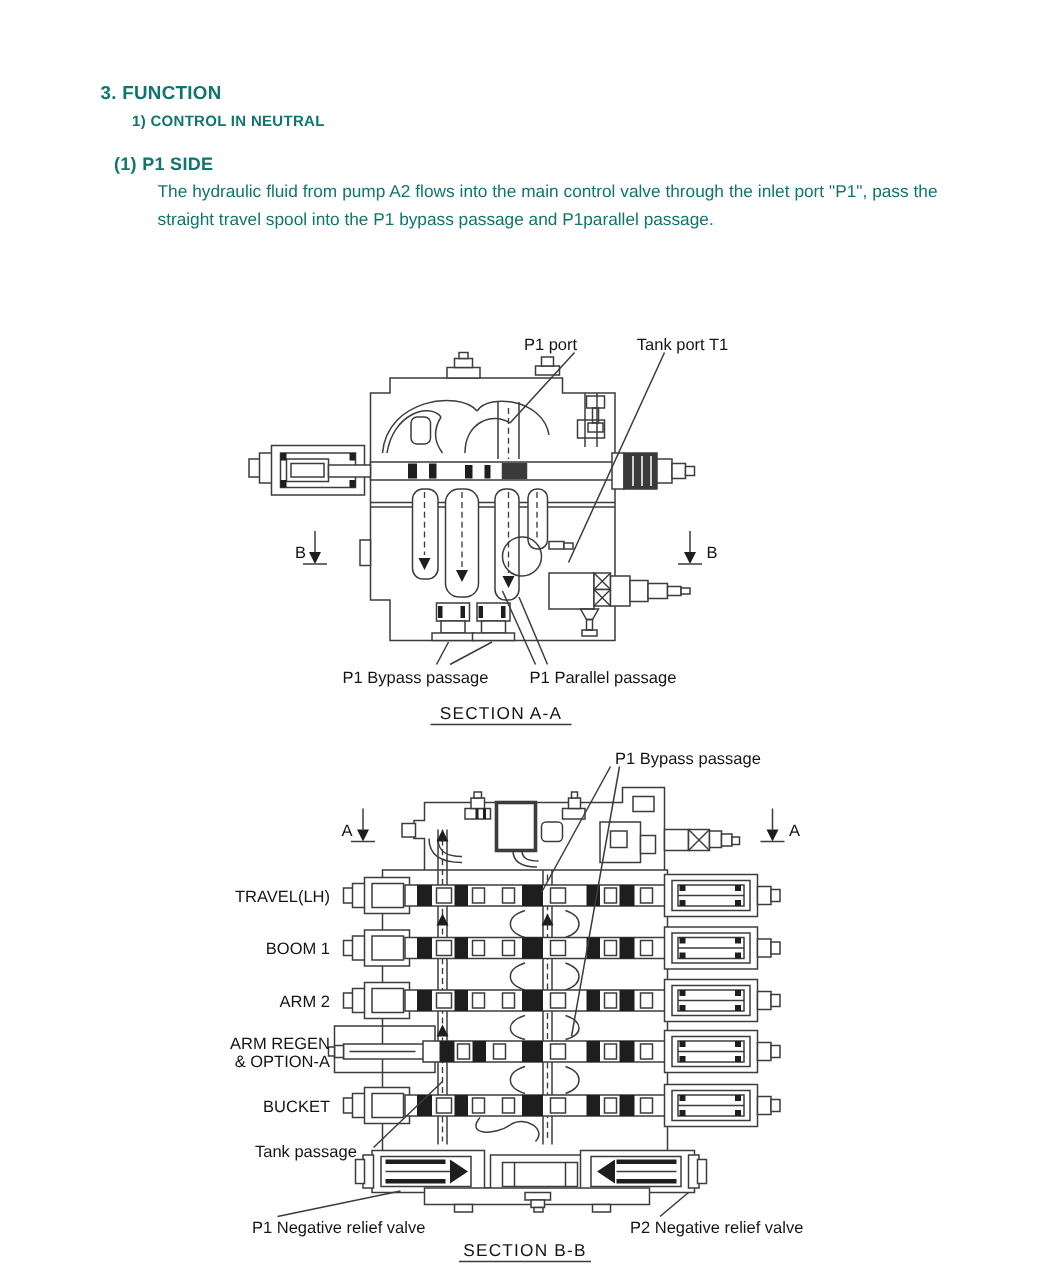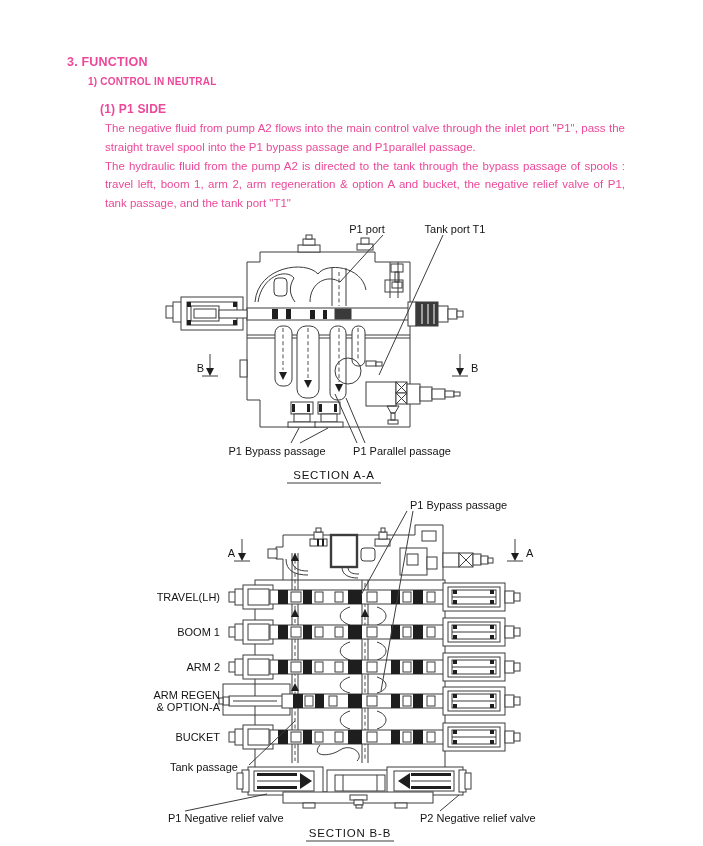--- a/index.html
+++ b/index.html
@@ -1,20 +1,20 @@
 <!DOCTYPE html>
 <html><head>
 <meta charset="utf-8">
 <style>
   html,body{margin:0;padding:0;background:#fff;}
   .page{position:relative;width:703px;height:846px;background:#ffffff;
-        font-family:"Liberation Sans",sans-serif;color:#ec4899;overflow:hidden;}
+        font-family:"Liberation Sans",sans-serif;color:#0f766e;overflow:hidden;}
   .h1{position:absolute;left:67px;top:55px;font-size:12.5px;font-weight:bold;letter-spacing:.2px;}
   .h2{position:absolute;left:88px;top:76px;font-size:10px;font-weight:bold;letter-spacing:.2px;}
-  .h3{position:absolute;left:100px;top:102px;font-size:12px;font-weight:bold;letter-spacing:.2px;}
+  .h3{position:absolute;left:76px;top:102px;font-size:12px;font-weight:bold;letter-spacing:.2px;}
   .bodytext{position:absolute;left:105px;top:119px;width:520px;font-size:11.5px;
             line-height:18.8px;text-align:justify;}
   .bodytext p{margin:0;}
   svg{position:absolute;}
   #svg-aa{left:160px;top:222px;width:340px;height:262px;}
   #svg-bb{left:145px;top:495px;width:415px;height:351px;}
   svg text{font-family:"Liberation Sans",sans-serif;font-size:11px;fill:#141414;}
   svg text.cap{font-size:11.5px;letter-spacing:.8px;}
   .ln{fill:none;stroke:#3c3c3c;stroke-width:1;}
   .wh{fill:#ffffff;stroke:#3c3c3c;stroke-width:1;}
@@ -26,22 +26,21 @@
 </head>
 <body>
 
 <div class="page">
 
   <div class="h1">3. FUNCTION</div>
   <div class="h2">1) CONTROL IN NEUTRAL</div>
   <div class="h3">(1) P1 SIDE</div>
 
   <div class="bodytext">
-    <p>The negative fluid from pump A2 flows into the main control valve through the inlet port "P1", pass the straight travel spool into the P1 bypass passage and P1parallel passage.</p>
-    <p>The hydraulic fluid from the pump A2 is directed to the tank through the bypass passage of spools : travel left, boom 1, arm 2, arm regeneration &amp; option A and bucket, the negative relief valve of P1, tank passage, and the tank port "T1"</p>
+    <p>The hydraulic fluid from pump A2 flows into the main control valve through the inlet port "P1", pass the straight travel spool into the P1 bypass passage and P1parallel passage.</p>
   </div>
 
   <svg id="svg-aa" viewBox="0 0 340 262">
     <g>
 
       <path class="wh" d="M87,40 L100,40 L100,30 L215,30 L215,40 L250,40 L250,205 L100,205 L100,178 L87,178 Z"></path>
 
       <path class="ln" d="M95,80 C98,44 146,38 158,52"></path>
       <path class="ln" d="M158,52 C166,40 202,44 206,68"></path>
       <path class="ln" d="M98,80 C102,54 126,46 134,56"></path>

